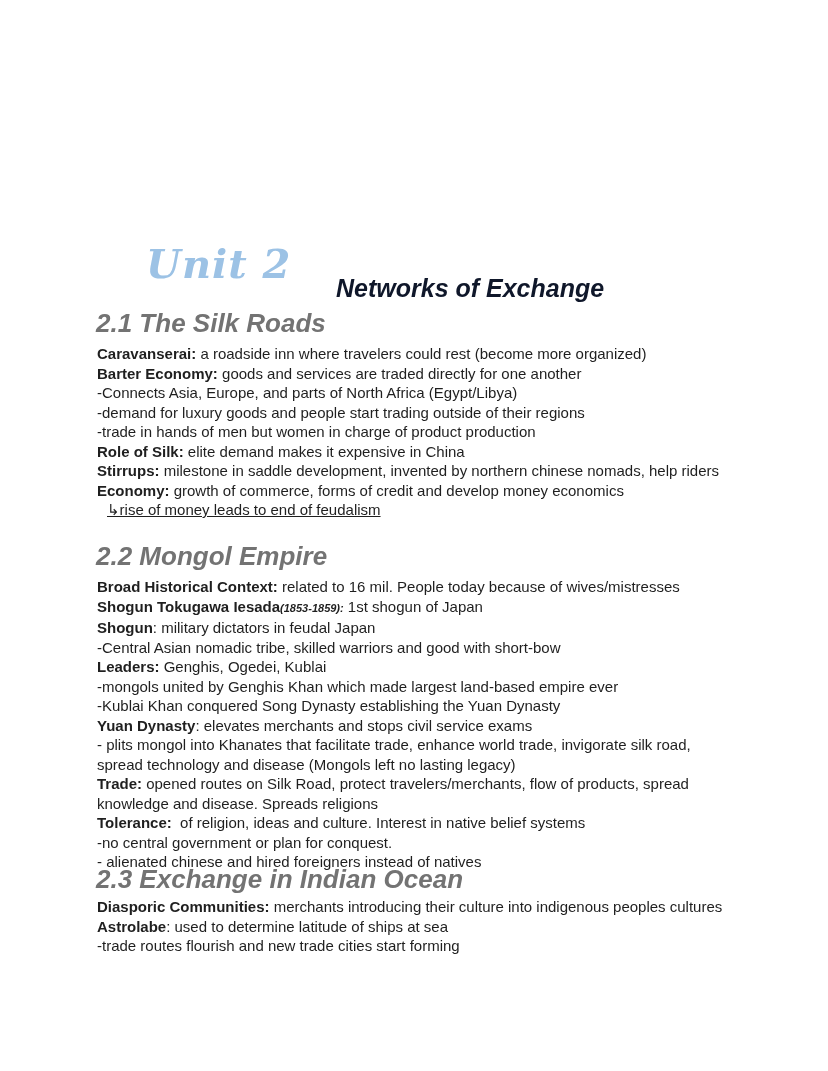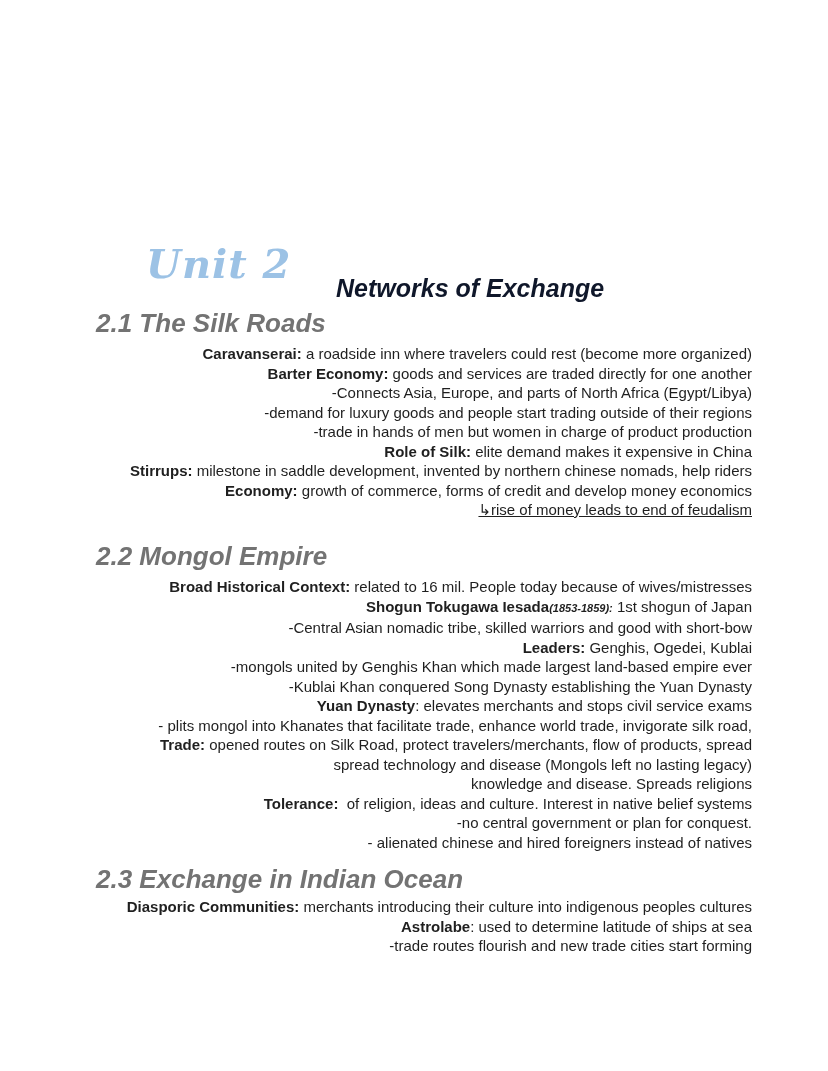--- a/index.html
+++ b/index.html
@@ -50,25 +50,24 @@
   .section-body {
     position: absolute;
     left: 97px;
     width: 655px;
     font-size: 15px;
     color: #1f1f1f;
   }
   .note-line {
     line-height: 19.5px;
     white-space: pre-wrap;
-    text-align: right;
   }
   .note-line .b { font-weight: bold; }
   .note-line .sm { font-size: 11px; font-weight: bold; font-style: italic; }
-  .note-line .ul { text-decoration: underline; }
+  .note-line .ul { text-decoration: underline; margin-left: 10px; }
 </style>
 </head>
 <body>
 
 <div class="page">
   <div class="unit-title">Unit 2</div>
   <div class="subtitle">Networks of Exchange</div>
   <div id="sections">
       <div class="section-heading" style="top: 308px;">2.1 The Silk Roads</div>
       <div class="section-body" style="top: 344px;">
@@ -79,28 +78,29 @@
         <div class="note-line"><span>-trade in hands of men but women in charge of product production</span></div>
         <div class="note-line"><span class="b">Role of Silk:</span><span> elite demand makes it expensive in China</span></div>
         <div class="note-line"><span class="b">Stirrups:</span><span> milestone in saddle development, invented by northern chinese nomads, help riders</span></div>
         <div class="note-line"><span class="b">Economy:</span><span> growth of commerce, forms of credit and develop money economics</span></div>
         <div class="note-line"><span class="ul">↳rise of money leads to end of feudalism</span></div>
       </div>
       <div class="section-heading" style="top: 541px;">2.2 Mongol Empire</div>
       <div class="section-body" style="top: 577px;">
         <div class="note-line"><span class="b">Broad Historical Context:</span><span> related to 16 mil. People today because of wives/mistresses</span></div>
         <div class="note-line"><span class="b">Shogun Tokugawa Iesada</span><span class="b sm">(1853-1859):</span><span> 1st shogun of Japan</span></div>
+        <div class="note-line"><span class="b">Shogun</span><span>: military dictators in feudal Japan</span></div>
         <div class="note-line"><span>-Central Asian nomadic tribe, skilled warriors and good with short-bow</span></div>
         <div class="note-line"><span class="b">Leaders:</span><span> Genghis, Ogedei, Kublai</span></div>
         <div class="note-line"><span>-mongols united by Genghis Khan which made largest land-based empire ever</span></div>
         <div class="note-line"><span>-Kublai Khan conquered Song Dynasty establishing the Yuan Dynasty</span></div>
         <div class="note-line"><span class="b">Yuan Dynasty</span><span>: elevates merchants and stops civil service exams</span></div>
         <div class="note-line"><span>- plits mongol into Khanates that facilitate trade, enhance world trade, invigorate silk road,</span></div>
+        <div class="note-line"><span>spread technology and disease (Mongols left no lasting legacy)</span></div>
         <div class="note-line"><span class="b">Trade:</span><span> opened routes on Silk Road, protect travelers/merchants, flow of products, spread</span></div>
-        <div class="note-line"><span>spread technology and disease (Mongols left no lasting legacy)</span></div>
         <div class="note-line"><span>knowledge and disease. Spreads religions</span></div>
         <div class="note-line"><span class="b">Tolerance:</span><span>  of religion, ideas and culture. Interest in native belief systems</span></div>
         <div class="note-line"><span>-no central government or plan for conquest.</span></div>
         <div class="note-line"><span>- alienated chinese and hired foreigners instead of natives</span></div>
       </div>
       <div class="section-heading" style="top: 864px;">2.3 Exchange in Indian Ocean</div>
       <div class="section-body" style="top: 897px;">
         <div class="note-line"><span class="b">Diasporic Communities:</span><span> merchants introducing their culture into indigenous peoples cultures</span></div>
         <div class="note-line"><span class="b">Astrolabe</span><span>: used to determine latitude of ships at sea</span></div>
         <div class="note-line"><span>-trade routes flourish and new trade cities start forming</span></div>

